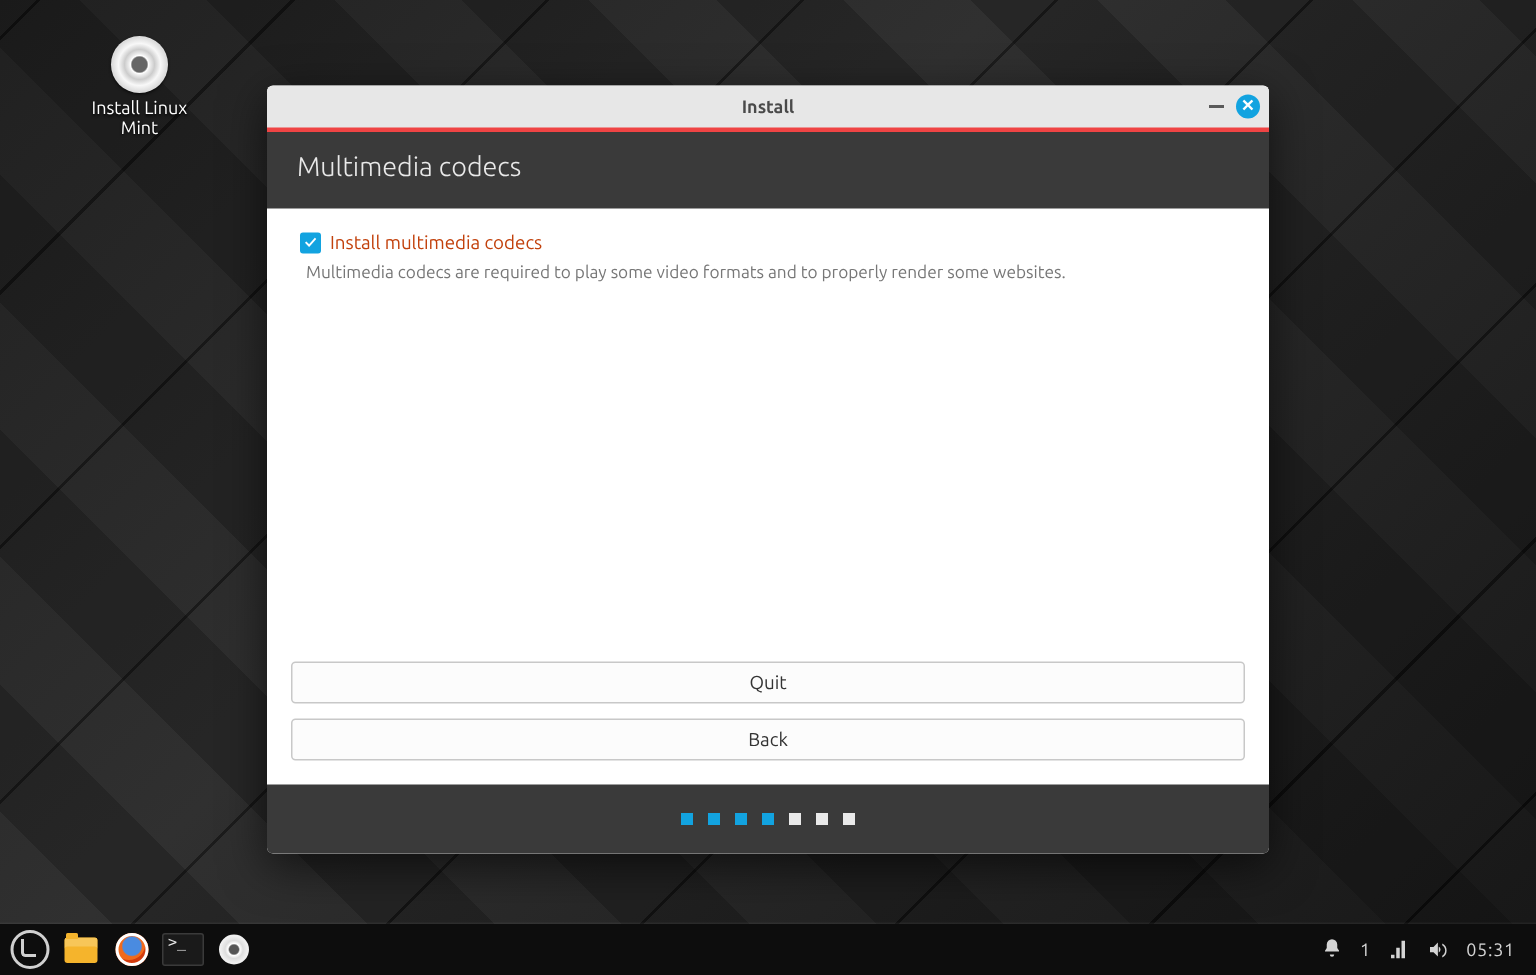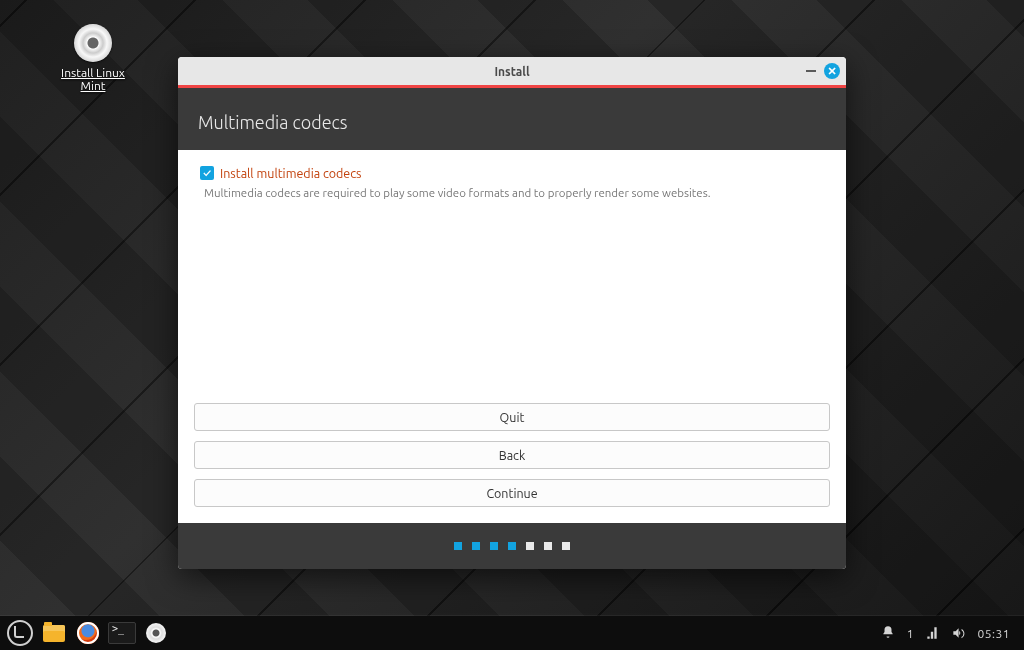--- a/index.html
+++ b/index.html
@@ -40,21 +40,20 @@
   
   .desktop-icon {
     position: absolute;
     left: 48px;
     top: 24px;
     width: 90px;
     text-align: center;
     color: #fff;
     font-size: 12px;
     text-shadow: 0 1px 2px #000;
-    text-decoration: underline;
   }
   .disc {
     margin: 0 auto 4px;
     width: 38px;
     height: 38px;
     border-radius: 50%;
     background: radial-gradient(circle at 50% 50%, #666 0 5px, #fff 6px, #eee 7px, #ccc 10px, #f8f8f8 14px, #ddd 18px);
     box-shadow: 0 1px 2px rgba(0,0,0,0.6);
   }
 
@@ -107,21 +106,21 @@
     color: #fff;
     font-size: 11px;
     line-height: 16px;
     text-align: center;
     font-weight: 700;
     display: block;
   }
   .header-bar {
     background: #3a3a3a;
     color: #e9e9e9;
-    padding: 24px 20px 18px;
+    padding: 13px 20px 18px;
     font-size: 18px;
     font-weight: 300;
   }
   .content {
     flex: 1;
     padding: 16px 22px 0;
     color: #444;
     font-size: 12px;
   }
   .check-row {
@@ -302,21 +301,20 @@
       <div class="check-row">
         <span class="checkbox">✓</span>
         <span class="check-label">Install multimedia codecs</span>
       </div>
       <div class="desc">Multimedia codecs are required to play some video formats and to properly render some websites.</div>
     </div>
 
     <div class="button-row">
       <div class="btn">Quit</div>
       <div class="btn">Back</div>
-      <div class="btn">Continue</div>
     </div>
 
     <div class="footer-bar">
       <span class="step done"></span>
       <span class="step done"></span>
       <span class="step done"></span>
       <span class="step done"></span>
       <span class="step todo"></span>
       <span class="step todo"></span>
       <span class="step todo"></span>

